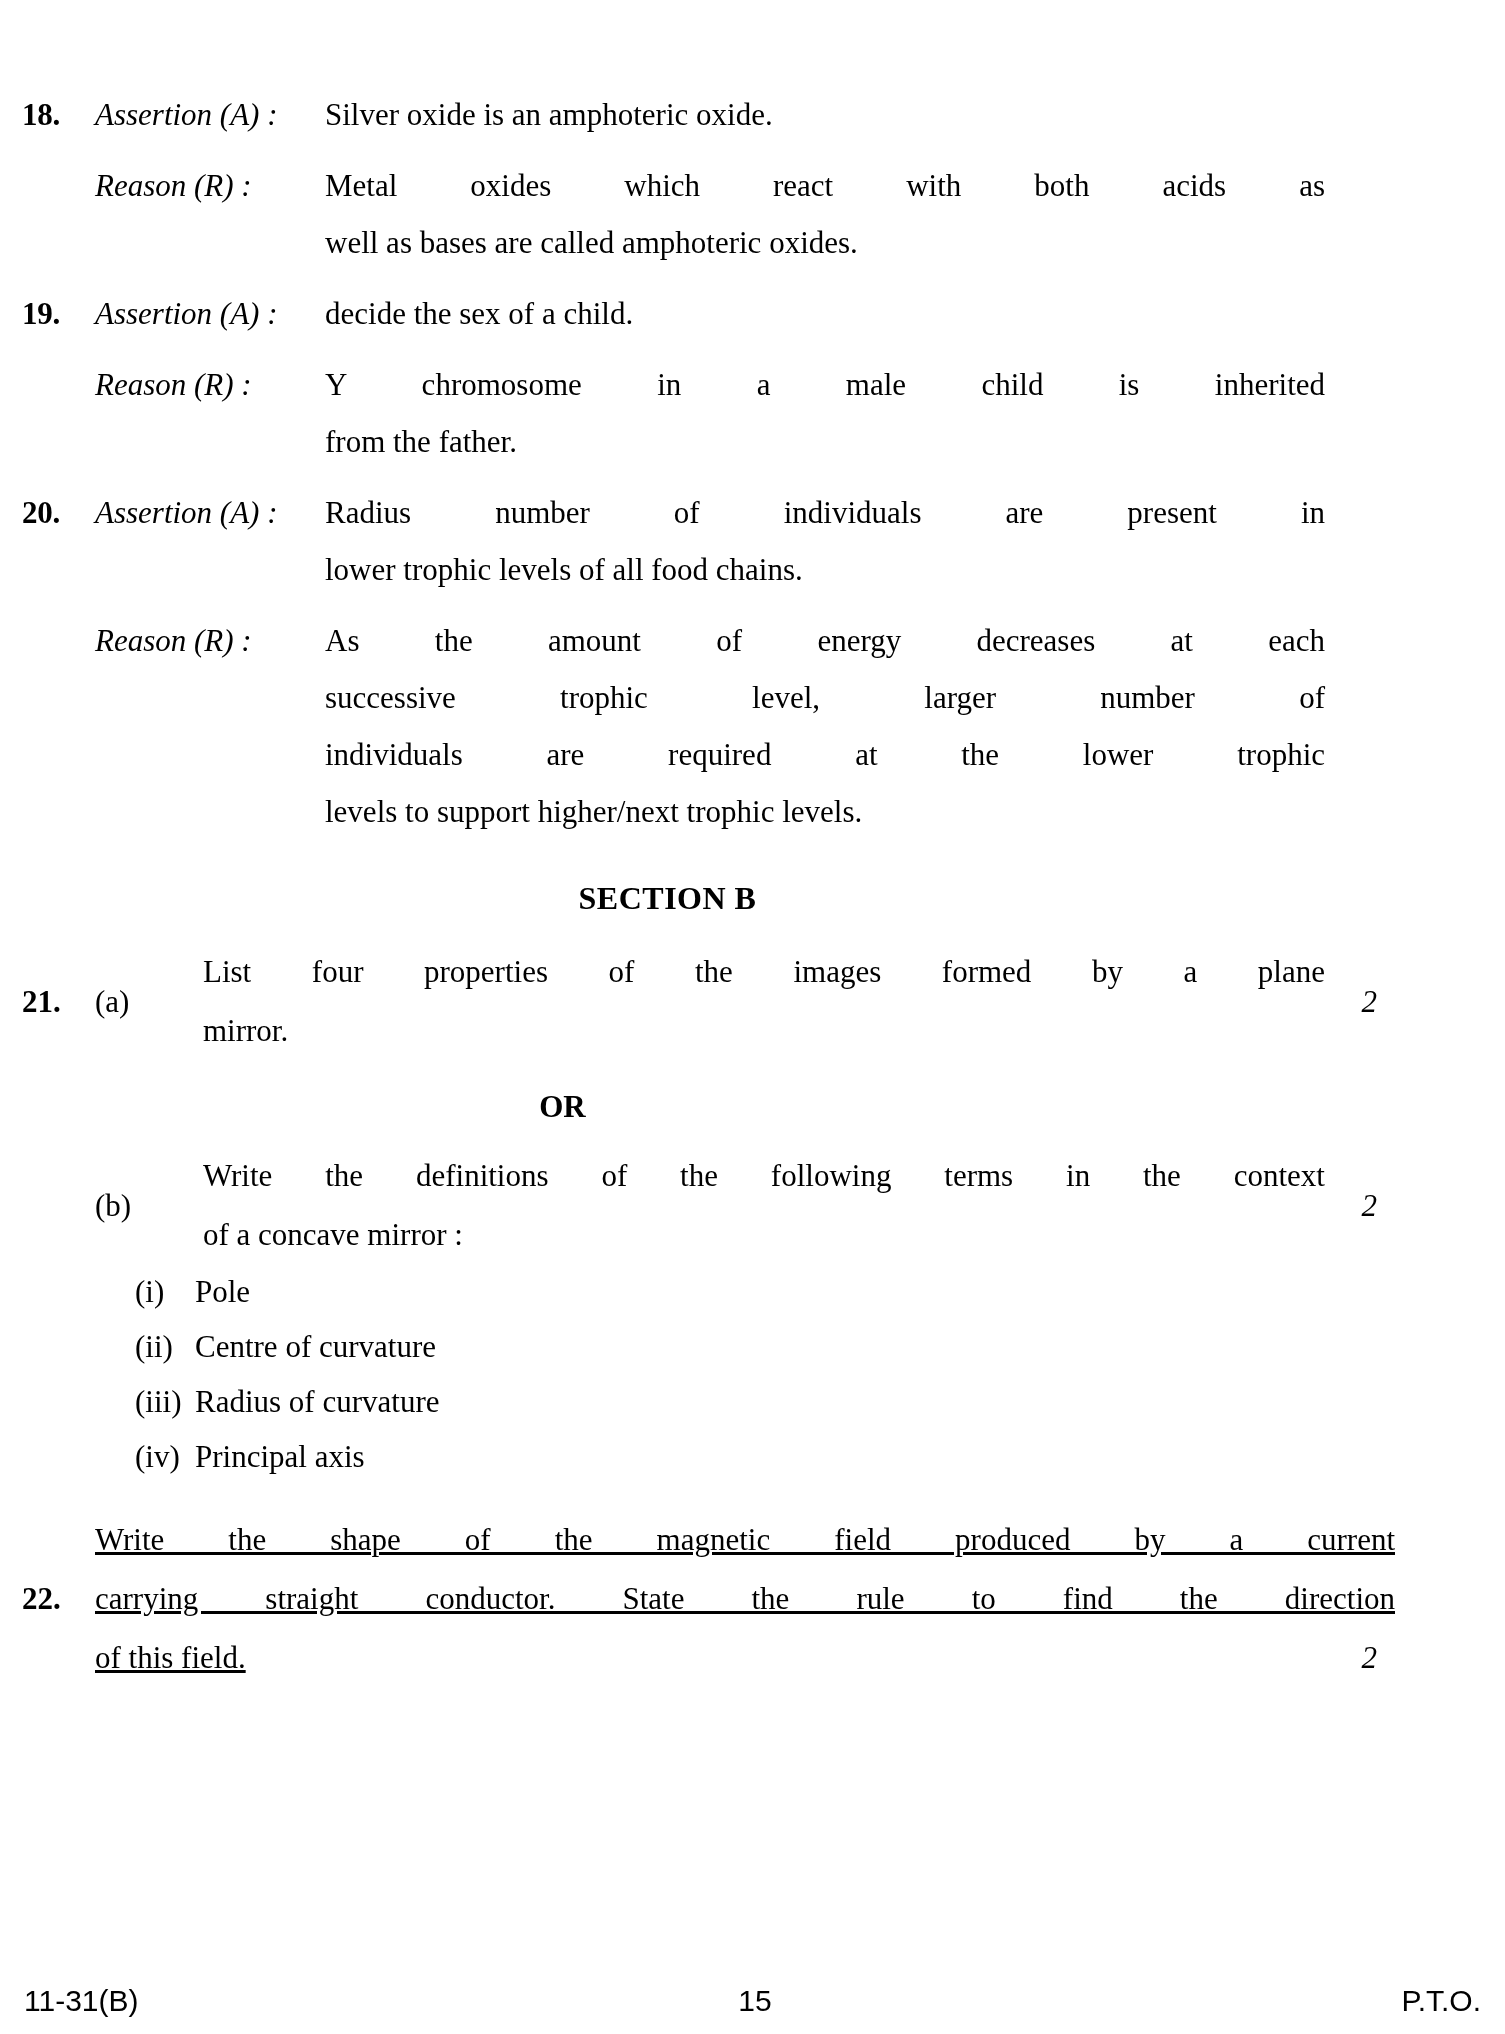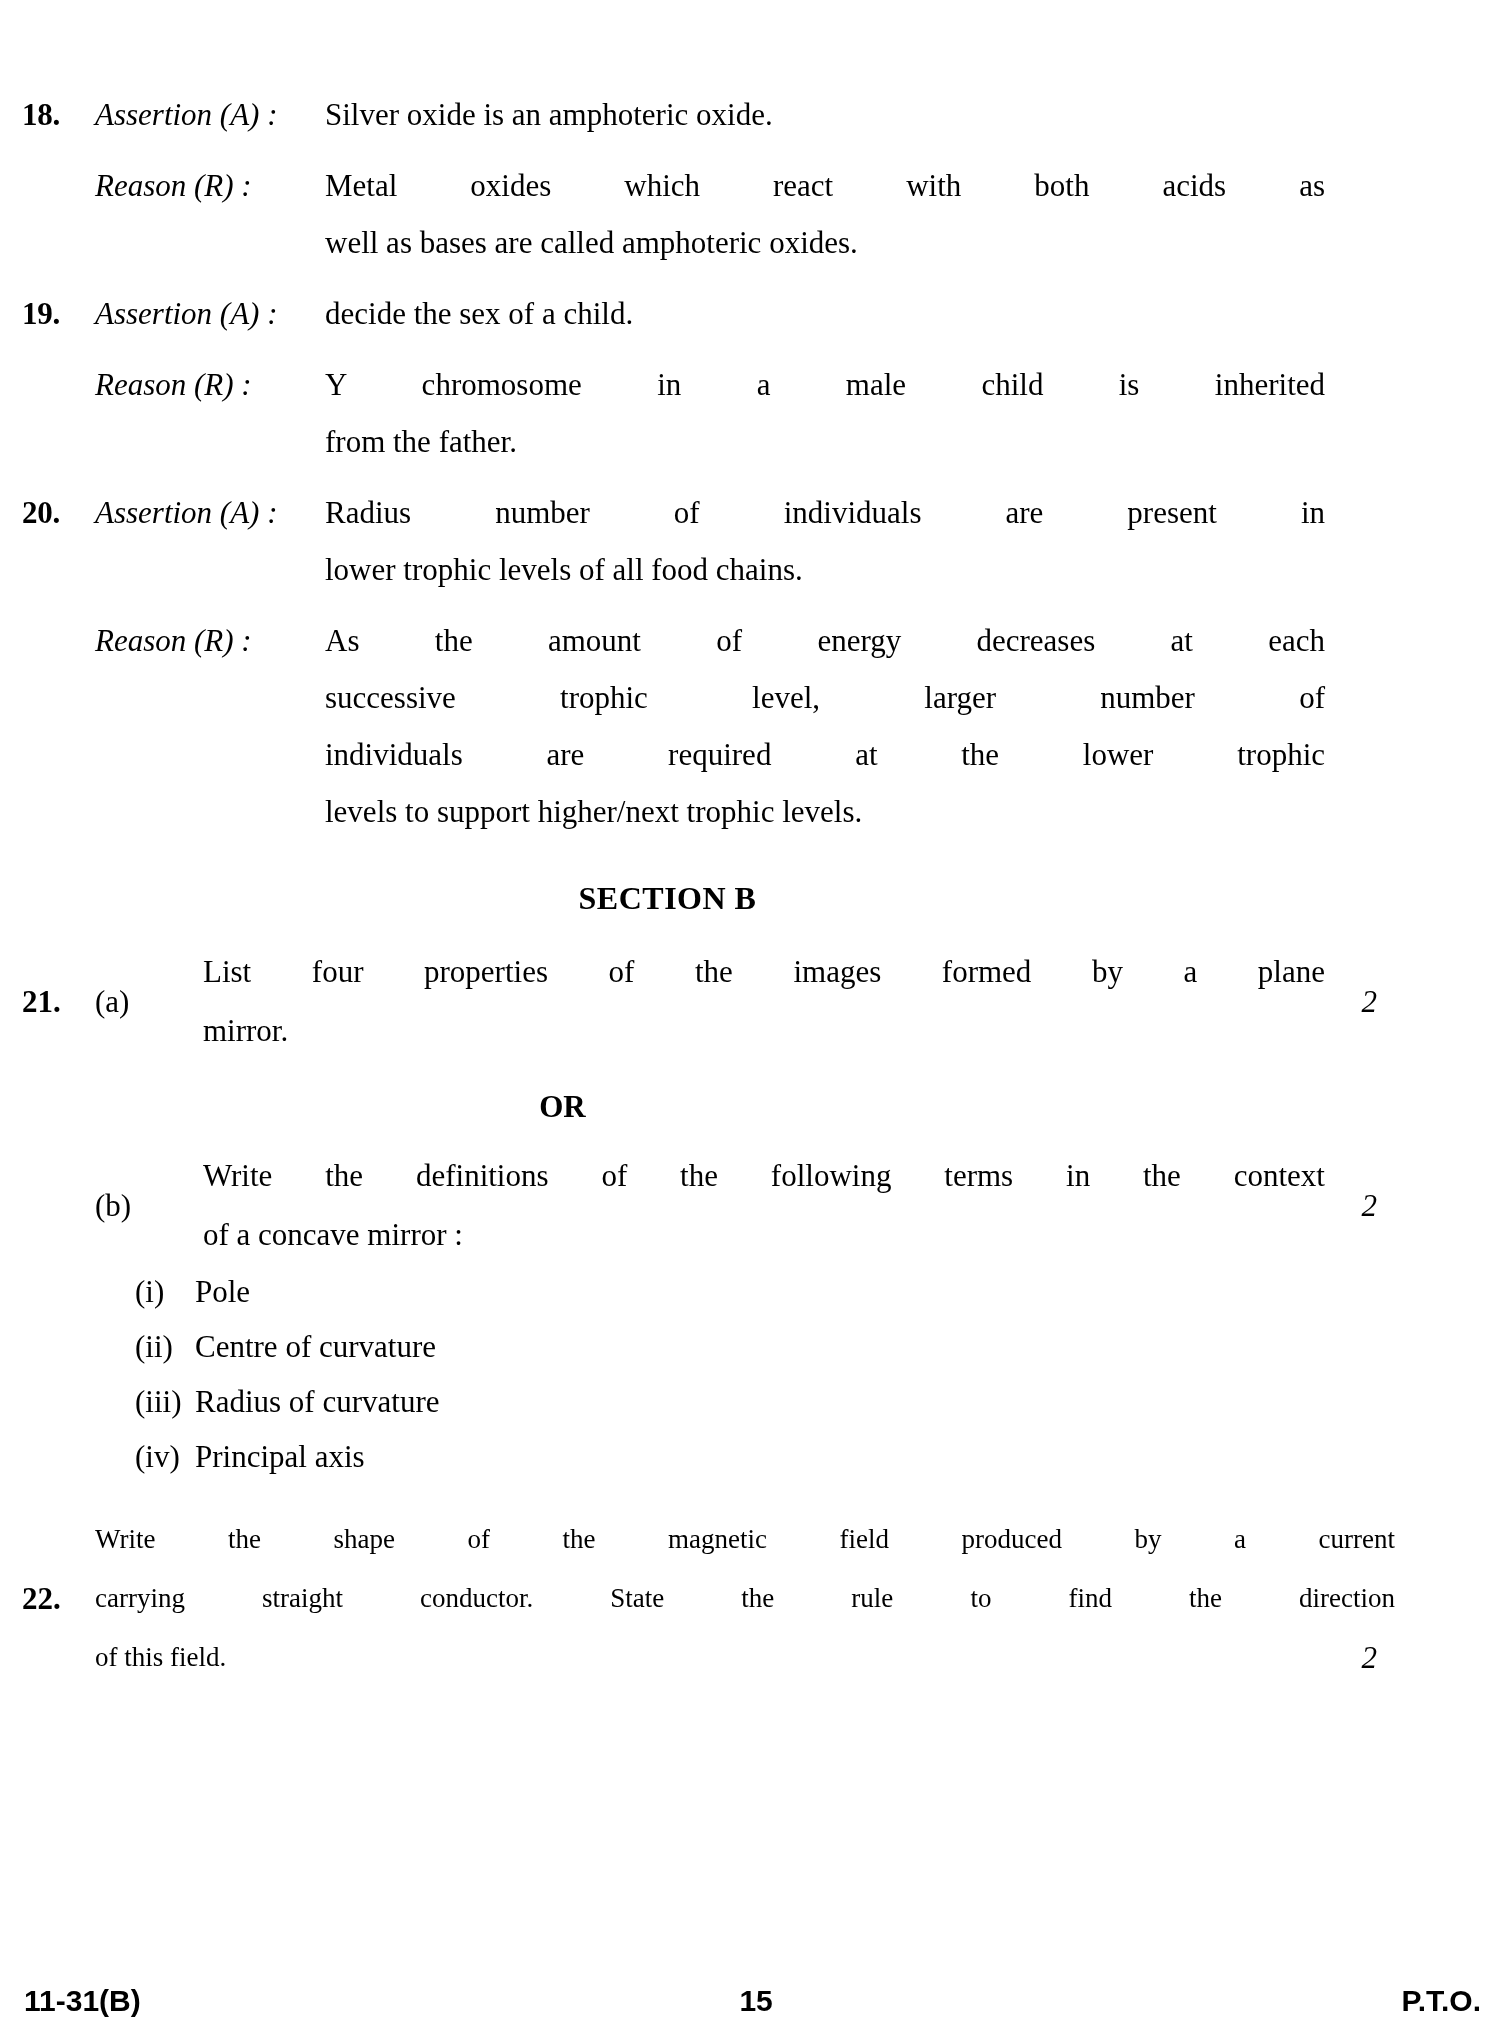--- a/index.html
+++ b/index.html
@@ -100,22 +100,23 @@
     font-size: 31px;
     line-height: 59px;
   }
   .q-text {
     flex: 1 1 auto;
     font-size: 31px;
     line-height: 59px;
   }
   .q-text-wide {
     flex: 1 1 auto;
-    font-size: 27px;
-    line-height: 59px;
+    font-size: 31px;
+    line-height: 59px;
+    text-decoration: underline;
   }
   .marks {
     width: 70px;
     flex: 0 0 70px;
     text-align: right;
     font-style: italic;
     font-size: 31px;
     line-height: 59px;
     padding-right: 18px;
   }
@@ -151,21 +152,21 @@
 
   
   .footer {
     position: absolute;
     left: 0;
     bottom: 16px;
     width: 1505px;
     display: flex;
     align-items: flex-end;
     font-family: "Liberation Sans", "DejaVu Sans", sans-serif;
-    font-weight: bold;
+    font-weight: normal;
     font-size: 30px;
     padding: 0 24px;
   }
   .footer-left { flex: 0 0 auto; }
   .footer-center { flex: 1 1 auto; text-align: center; padding-right: 30px; }
   .footer-right { flex: 0 0 auto; }
 
   .content {
     position: absolute;
     left: 0;

